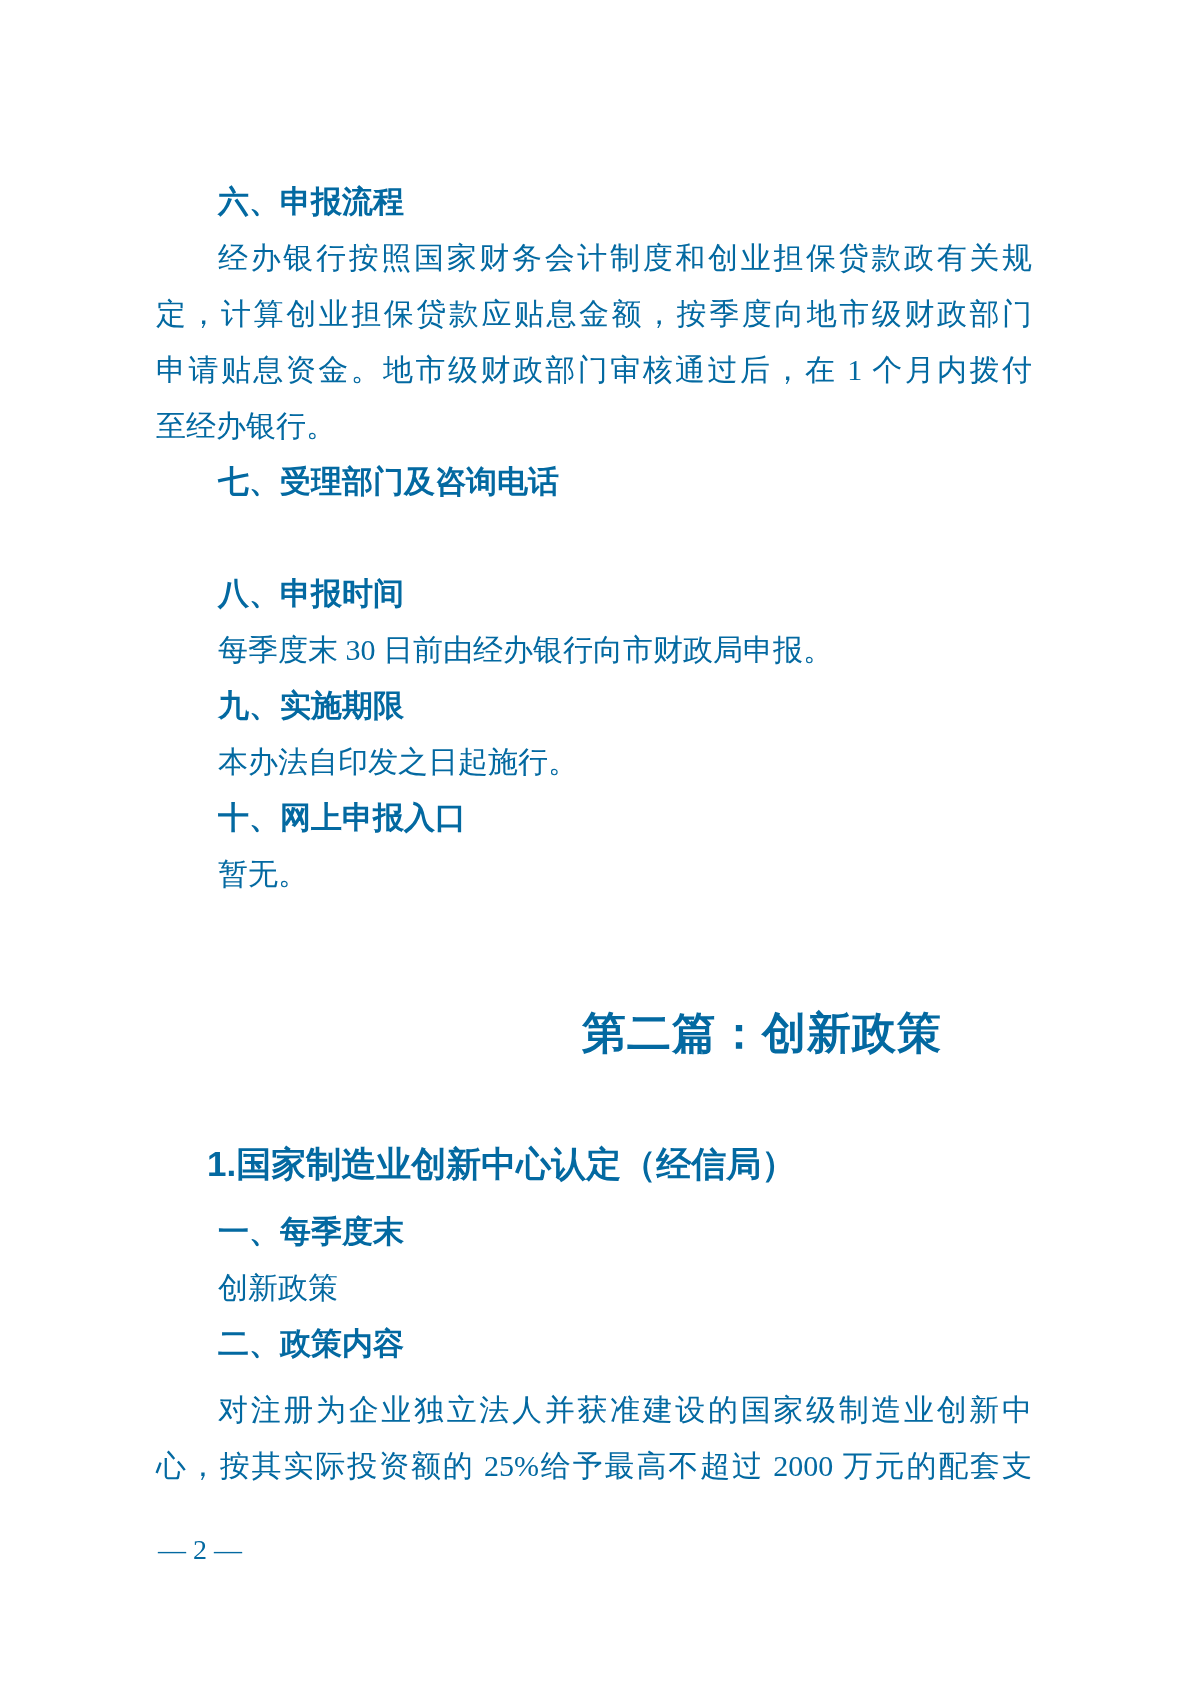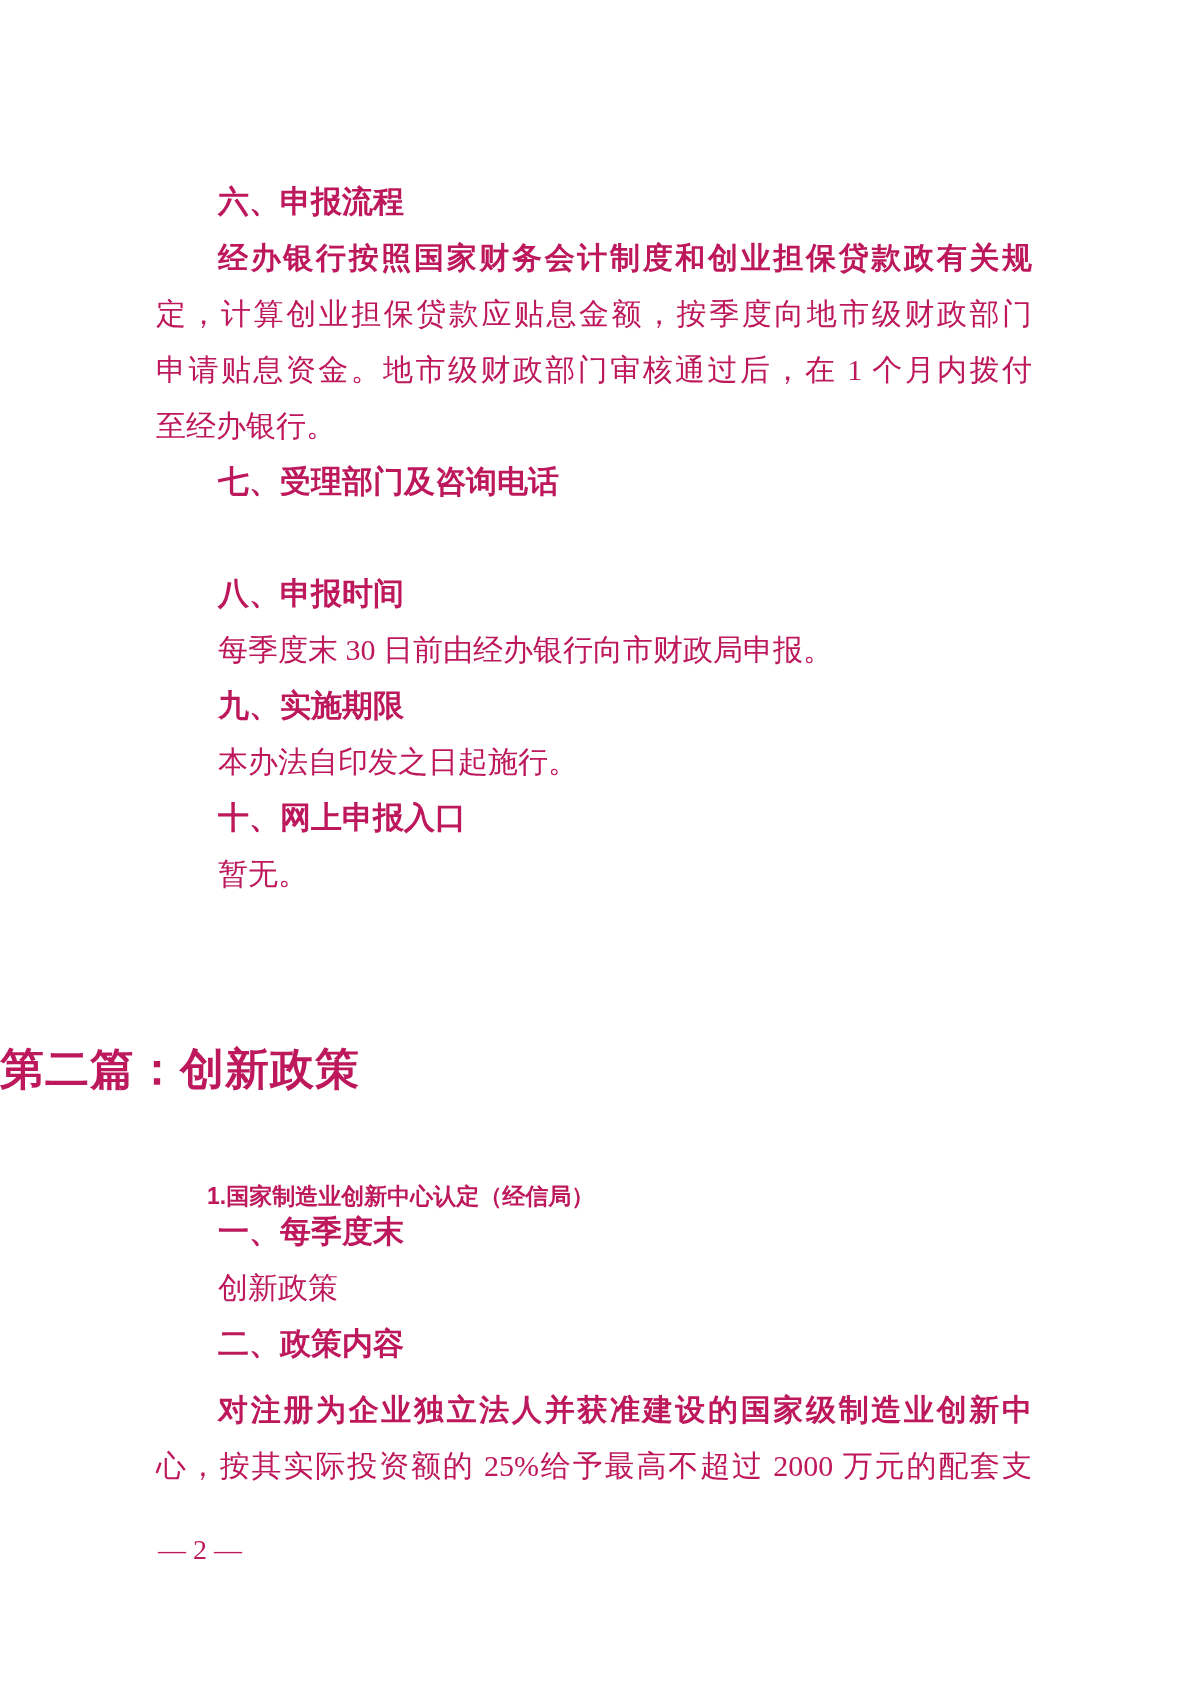--- a/index.html
+++ b/index.html
@@ -13,36 +13,35 @@
     height: 1683px;
     background: #ffffff;
     overflow: hidden;
     font-family: "Liberation Serif", "DejaVu Serif", serif;
     color: #000000;
   }
   .ln {
     position: absolute;
     font-size: 30px;
     line-height: 40px;
-    color: #be185d;
+    color: #0369a1;
   }
   
   .hd {
     left: 218px;
     font-weight: 700;
     font-size: 31px;
     white-space: pre;
   }
   
   .just-indent {
     left: 218px;
     width: 814px;
     text-align: justify;
     text-align-last: justify;
-    font-weight: bold;
     -moz-text-align-last: justify;
   }
   
   .just-flush {
     left: 156px;
     width: 876px;
     text-align: justify;
     text-align-last: justify;
     -moz-text-align-last: justify;
   }
@@ -52,37 +51,35 @@
     white-space: pre;
   }
   .plain-flush {
     left: 156px;
     white-space: pre;
   }
   
   .part-title {
     left: 0;
     width: 942px;
-    text-align: left;
+    text-align: right;
     font-weight: 700;
     font-size: 44px;
     line-height: 56px;
     letter-spacing: 1px;
     white-space: pre;
-    margin-top: 36px;
   }
   
   .policy-title {
     left: 207px;
     font-family: "Liberation Sans", "DejaVu Sans", sans-serif;
     font-weight: 700;
-    font-size: 23px;
+    font-size: 35px;
     line-height: 44px;
     white-space: pre;
-    margin-top: 32px;
   }
   .footer {
     left: 158px;
     font-size: 28px;
     line-height: 36px;
     white-space: pre;
   }
 </style>
 </head>
 <body>

